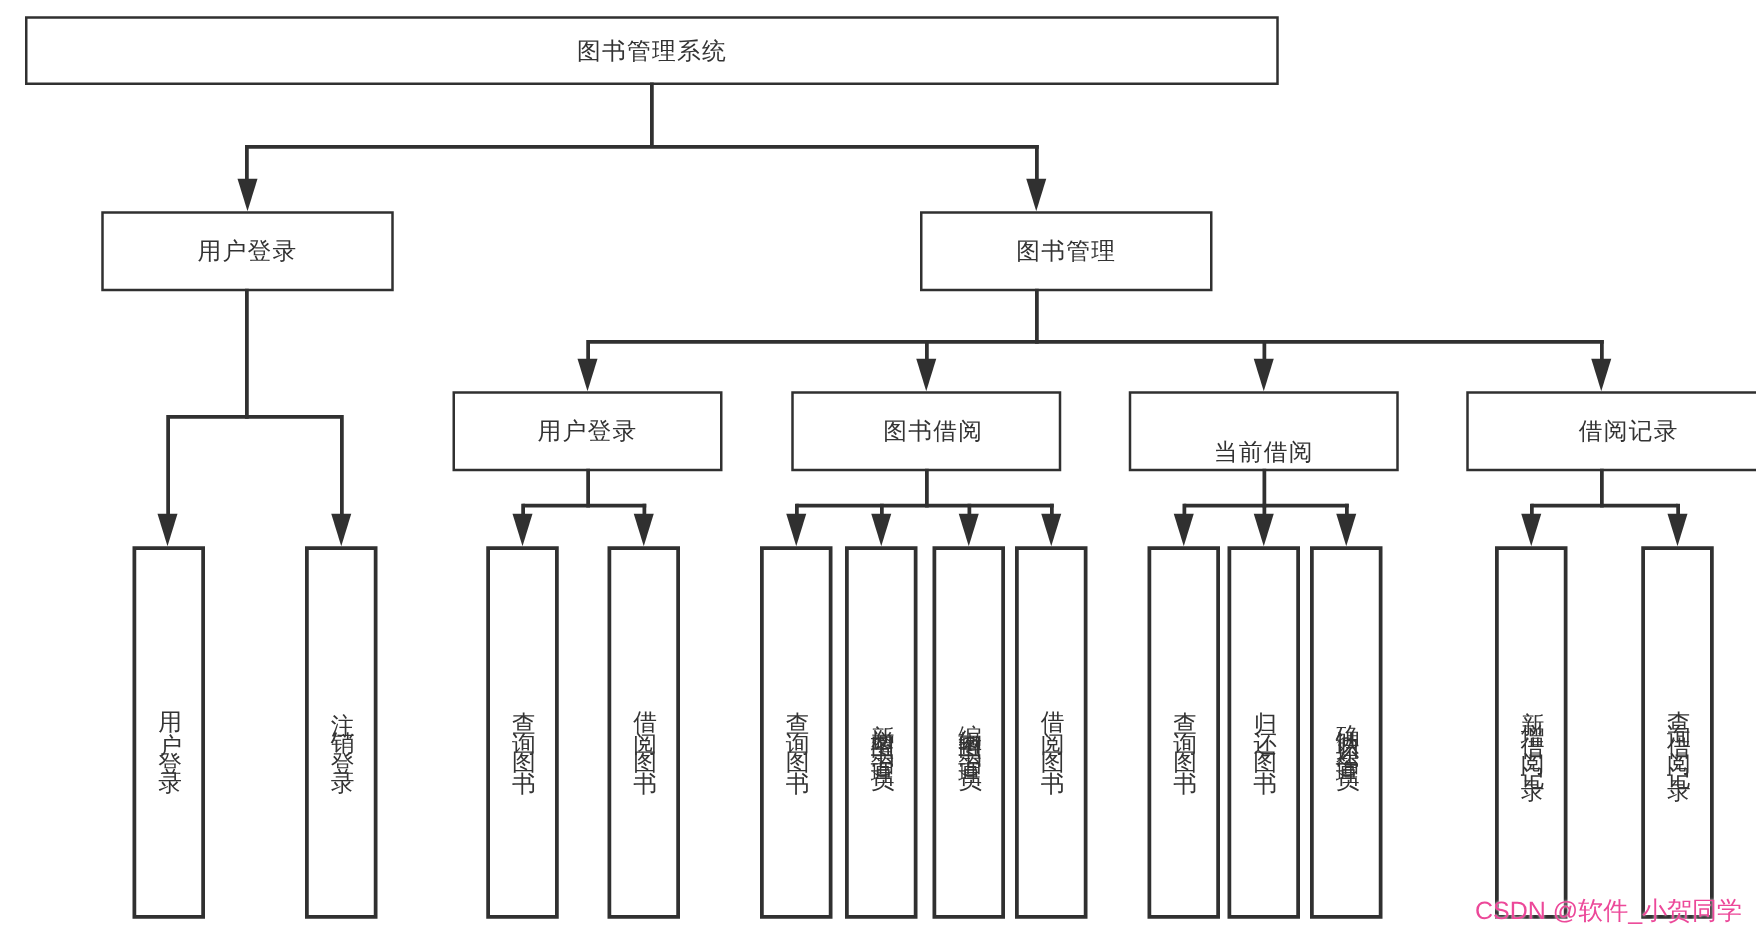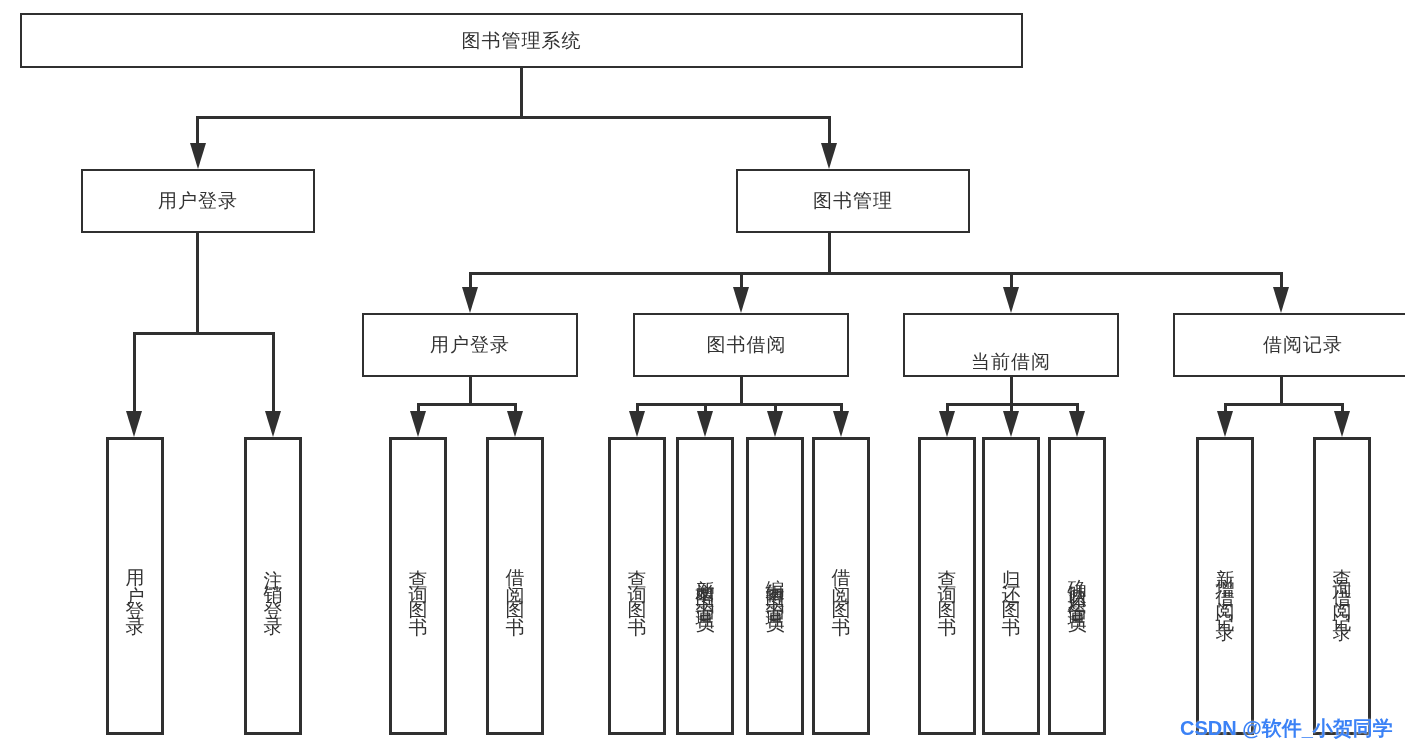--- a/index.html
+++ b/index.html
@@ -26,23 +26,22 @@
   .sp-sm .vtext{letter-spacing:5px;}
   .vline{position:absolute;width:3px;background:#303030;}
   .hline{position:absolute;height:3px;background:#303030;}
   .arrow{
     position:absolute;width:0;height:0;
     border-left:8px solid transparent;border-right:8px solid transparent;
     border-top:26px solid #303030;
   }
   .watermark{
     position:absolute;left:1180px;top:715px;
-    font-size:20px;color:#3b82f6;white-space:nowrap;
+    font-size:20px;color:#ec4899;white-space:nowrap;
     text-shadow:0 0 2px #ffffff;
-    font-weight:bold;
   }
 </style>
 </head>
 <body>
 
 <div id="stage">
 
   <div class="box" style="left:20px;top:13px;width:1003px;height:55px;text-align:right;">
     <span>图书管理系统</span>
   </div>

